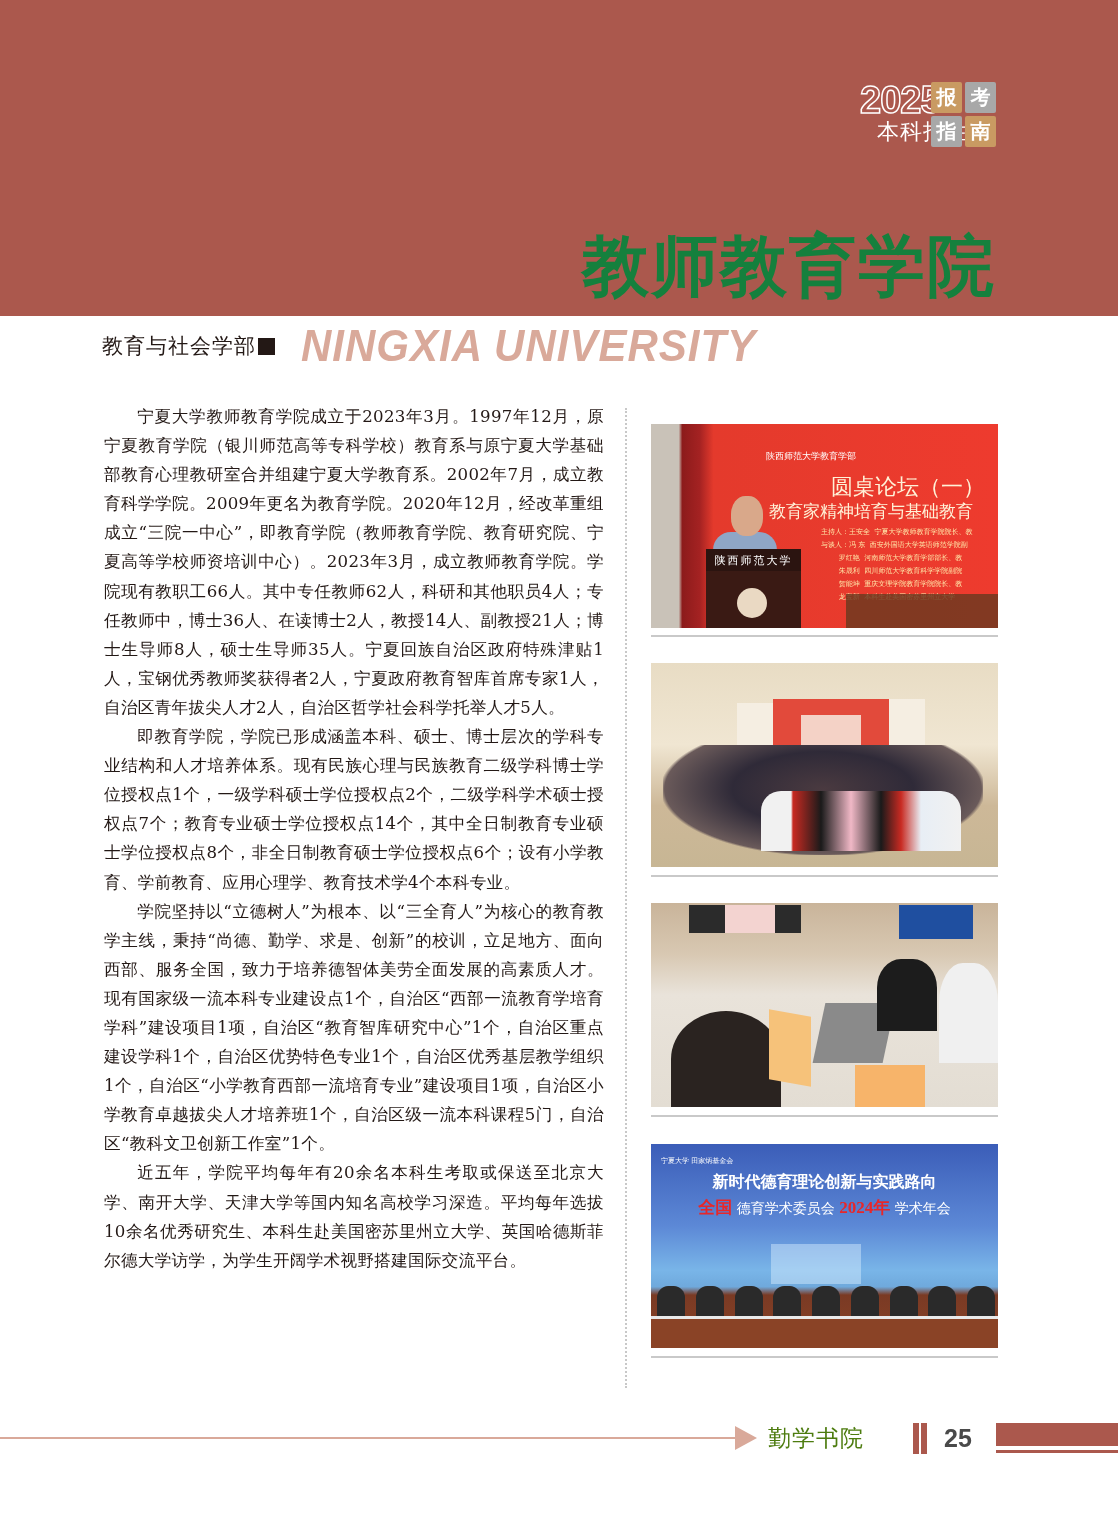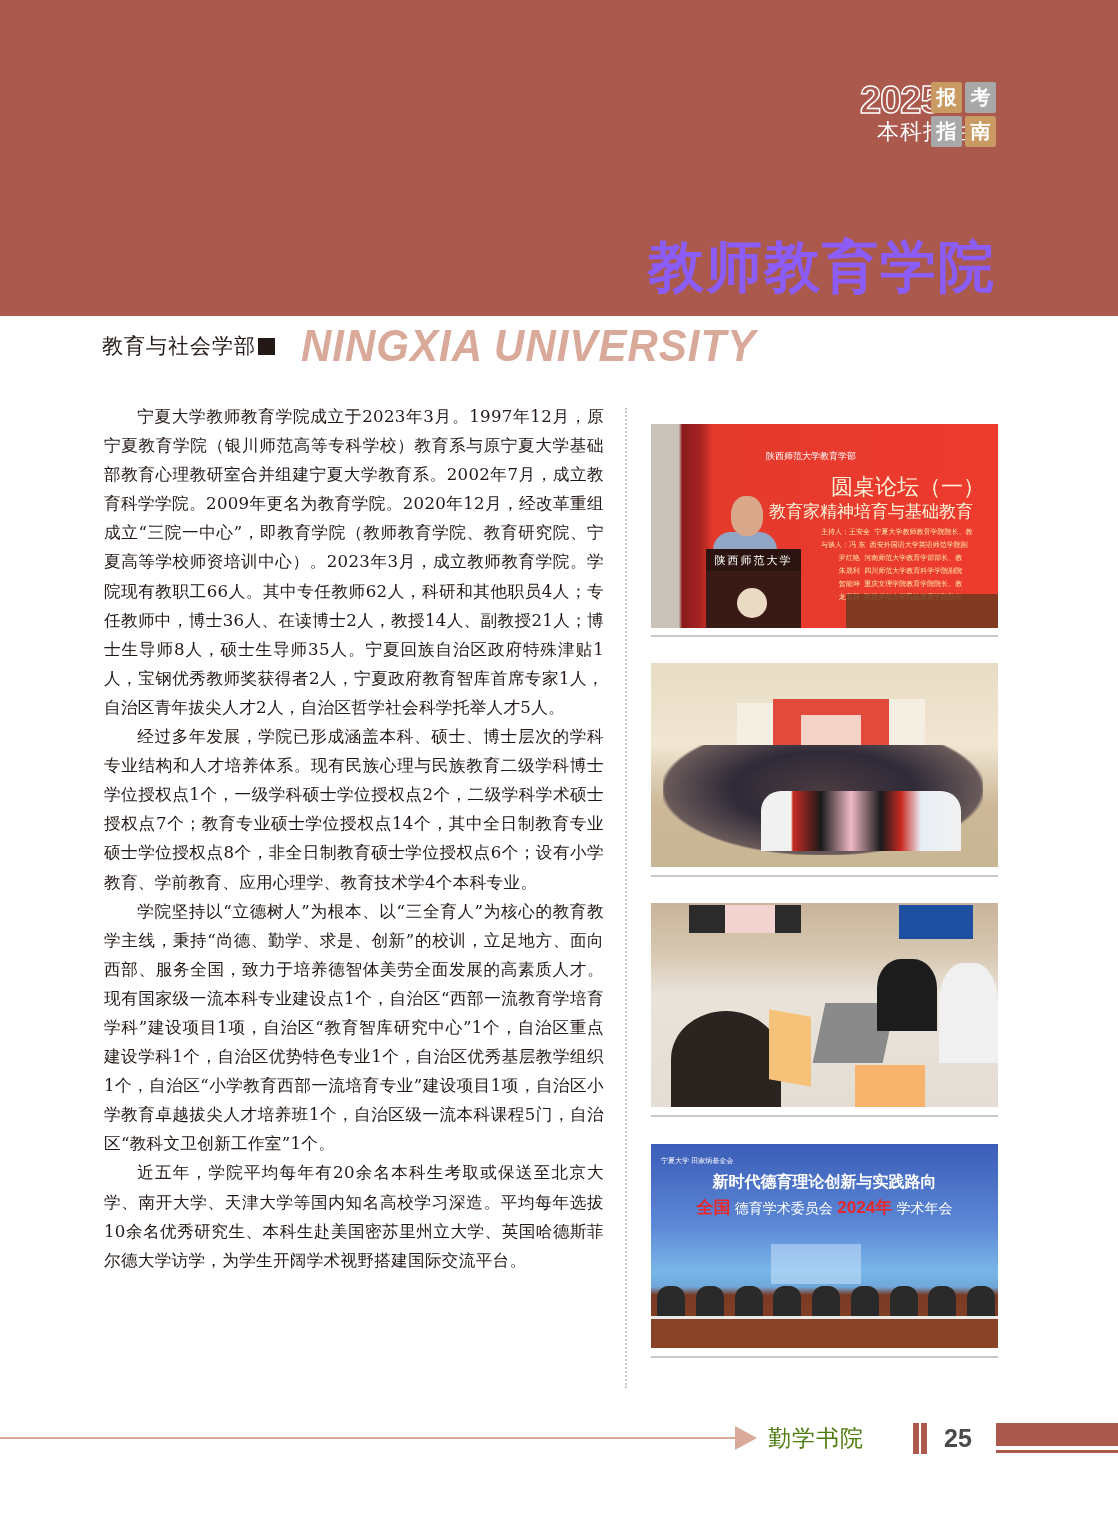--- a/index.html
+++ b/index.html
@@ -29,21 +29,21 @@
     .badge-cell {
       display: flex; align-items: center; justify-content: center;
       font-family: "DejaVu Serif", serif; font-weight: bold; font-size: 20px; color: #ffffff;
       border-radius: 2px;
     }
     .badge-cell.gold { background: #c99a62; }
     .badge-cell.grey { background: #a8a8a8; }
 
     .page-title {
       position: absolute; right: 122px; top: 226px; font-family: "DejaVu Serif", serif;
-      font-size: 56px; font-weight: bold; color: #8b5cf6; letter-spacing: 2px; line-height: 80px;
+      font-size: 67px; font-weight: bold; color: #15803d; letter-spacing: 2px; line-height: 80px;
     }
 
     .subheader {
       position: absolute; left: 102px; top: 326px; height: 40px; display: flex; align-items: center;
     }
     .dept-label {
       font-family: Liberation Serif, serif; font-size: 21px; color: #231815; letter-spacing: 1px;
     }
     .dept-square {
       display: inline-block; width: 17px; height: 17px; background: #231815; margin-left: 2px; margin-right: 26px;
@@ -112,21 +112,21 @@
     .p3 .student-b { position: absolute; left: 226px; top: 56px; width: 60px; height: 72px; background: #1c1c1c; border-radius: 40% 40% 0 0; }
     .p3 .student-c { position: absolute; left: 288px; top: 60px; width: 59px; height: 100px; background: #f0f0f0; border-radius: 40% 40% 0 0; }
     .p3 .laptop-a { position: absolute; left: 118px; top: 110px; width: 42px; height: 70px; background: #f6c27a; transform: skewY(10deg); }
     .p3 .laptop-b { position: absolute; left: 168px; top: 100px; width: 70px; height: 60px; background: #8a8a8a; transform: skewX(-12deg); }
     .p3 .laptop-c { position: absolute; left: 204px; top: 162px; width: 70px; height: 42px; background: #f7b46a; }
 
     
     .p4 { top: 1144px; background: linear-gradient(180deg, #3b5db8 0%, #5c88d6 40%, #79b5e8 62%, #6fa9dc 70%, #7a3a24 74%, #8a4326 100%); }
     .p4 .conf-title { position: absolute; left: 0; width: 100%; top: 28px; text-align: center; font-family: "DejaVu Sans", sans-serif; font-weight: bold; font-size: 16px; color: #ffffff; white-space: nowrap; }
     .p4 .conf-sub { position: absolute; left: 0; width: 100%; top: 52px; text-align: center; font-family: "DejaVu Sans", sans-serif; font-size: 14px; color: #ffffff; white-space: nowrap; }
-    .p4 .conf-sub .red { color: #e8272a; font-weight: bold; font-family: Liberation Sans, sans-serif; font-size: 17px; }
+    .p4 .conf-sub .red { color: #e8272a; font-weight: bold; font-family: Liberation Serif, serif; font-size: 17px; }
     .p4 .logos { position: absolute; left: 10px; top: 12px; font-size: 7px; color: #ffffff; font-family: "DejaVu Sans", sans-serif; }
     .p4 .building { position: absolute; left: 120px; top: 100px; width: 90px; height: 40px; background: rgba(220,240,255,0.45); }
     .p4 .panel { position: absolute; left: 6px; top: 142px; width: 338px; height: 30px; display: flex; justify-content: space-between; }
     .p4 .panel span { width: 28px; height: 30px; background: #2a2a2a; border-radius: 40% 40% 0 0; }
     .p4 .table { position: absolute; left: 0; top: 172px; width: 347px; height: 32px; background: #8a4326; border-top: 3px solid #e9e9e9; }
 
     .footer-line {
       position: absolute; left: 0; top: 1437px; width: 736px; height: 2px; background: #d9a99a;
     }
     .footer-arrow {
@@ -172,37 +172,37 @@
 <h1 class="page-title">教师教育学院</h1>
 
 <div class="subheader">
   <span class="dept-label">教育与社会学部</span>
   <span class="dept-square"></span>
   <span class="uni-name">NINGXIA UNIVERSITY</span>
 </div>
 
 <div class="article">
   <p>宁夏大学教师教育学院成立于2023年3月。1997年12月，原宁夏教育学院（银川师范高等专科学校）教育系与原宁夏大学基础部教育心理教研室合并组建宁夏大学教育系。2002年7月，成立教育科学学院。2009年更名为教育学院。2020年12月，经改革重组成立“三院一中心”，即教育学院（教师教育学院、教育研究院、宁夏高等学校师资培训中心）。2023年3月，成立教师教育学院。学院现有教职工66人。其中专任教师62人，科研和其他职员4人；专任教师中，博士36人、在读博士2人，教授14人、副教授21人；博士生导师8人，硕士生导师35人。宁夏回族自治区政府特殊津贴1人，宝钢优秀教师奖获得者2人，宁夏政府教育智库首席专家1人，自治区青年拔尖人才2人，自治区哲学社会科学托举人才5人。</p>
-  <p>经过多年发展，学院已形成涵盖本科、硕士、博士层次的学科专业结构和人才培养体系。现有民族心理与民族教育二级学科博士学位授权点1个，一级学科硕士学位授权点2个，二级学科学术硕士授权点7个；教育专业硕士学位授权点14个，其中全日制教育专业硕士学位授权点8个，非全日制教育硕士学位授权点6个；设有小学教育、学前教育、应用心理学、教育技术学4个本科专业。</p>
+  <p>即教育学院，学院已形成涵盖本科、硕士、博士层次的学科专业结构和人才培养体系。现有民族心理与民族教育二级学科博士学位授权点1个，一级学科硕士学位授权点2个，二级学科学术硕士授权点7个；教育专业硕士学位授权点14个，其中全日制教育专业硕士学位授权点8个，非全日制教育硕士学位授权点6个；设有小学教育、学前教育、应用心理学、教育技术学4个本科专业。</p>
   <p>学院坚持以“立德树人”为根本、以“三全育人”为核心的教育教学主线，秉持“尚德、勤学、求是、创新”的校训，立足地方、面向西部、服务全国，致力于培养德智体美劳全面发展的高素质人才。现有国家级一流本科专业建设点1个，自治区“西部一流教育学培育学科”建设项目1项，自治区“教育智库研究中心”1个，自治区重点建设学科1个，自治区优势特色专业1个，自治区优秀基层教学组织1个，自治区“小学教育西部一流培育专业”建设项目1项，自治区小学教育卓越拔尖人才培养班1个，自治区级一流本科课程5门，自治区“教科文卫创新工作室”1个。</p>
   <p>近五年，学院平均每年有20余名本科生考取或保送至北京大学、南开大学、天津大学等国内知名高校学习深造。平均每年选拔10余名优秀研究生、本科生赴美国密苏里州立大学、英国哈德斯菲尔德大学访学，为学生开阔学术视野搭建国际交流平台。</p>
 </div>
 
 <div class="divider-dotted"></div>
 
 <div class="photo p1">
   <div class="logo-line">陕西师范大学教育学部</div>
   <div class="screen-title">圆桌论坛（一）</div>
   <div class="screen-sub">教育家精神培育与基础教育</div>
   <div class="names">主持人：王安全  宁夏大学教师教育学院院长、教
 与谈人：冯 东  西安外国语大学英语师范学院副
         罗红艳  河南师范大学教育学部部长、教
         朱晟利  四川师范大学教育科学学院副院
         贺能坤  重庆文理学院教育学院院长、教
-        龙宝新  陕西师范大学民族教育学院院长</div>
+        龙宝新  本科生赴美国密苏里州立大学</div>
   <div class="speaker-body"></div>
   <div class="speaker-head"></div>
   <div class="podium"></div>
   <div class="podium-sign">陕西师范大学</div>
   <div class="emblem"></div>
   <div class="chairs"></div>
 </div>
 <div class="photo-rule" style="top:635px"></div>
 
 <div class="photo p2">

